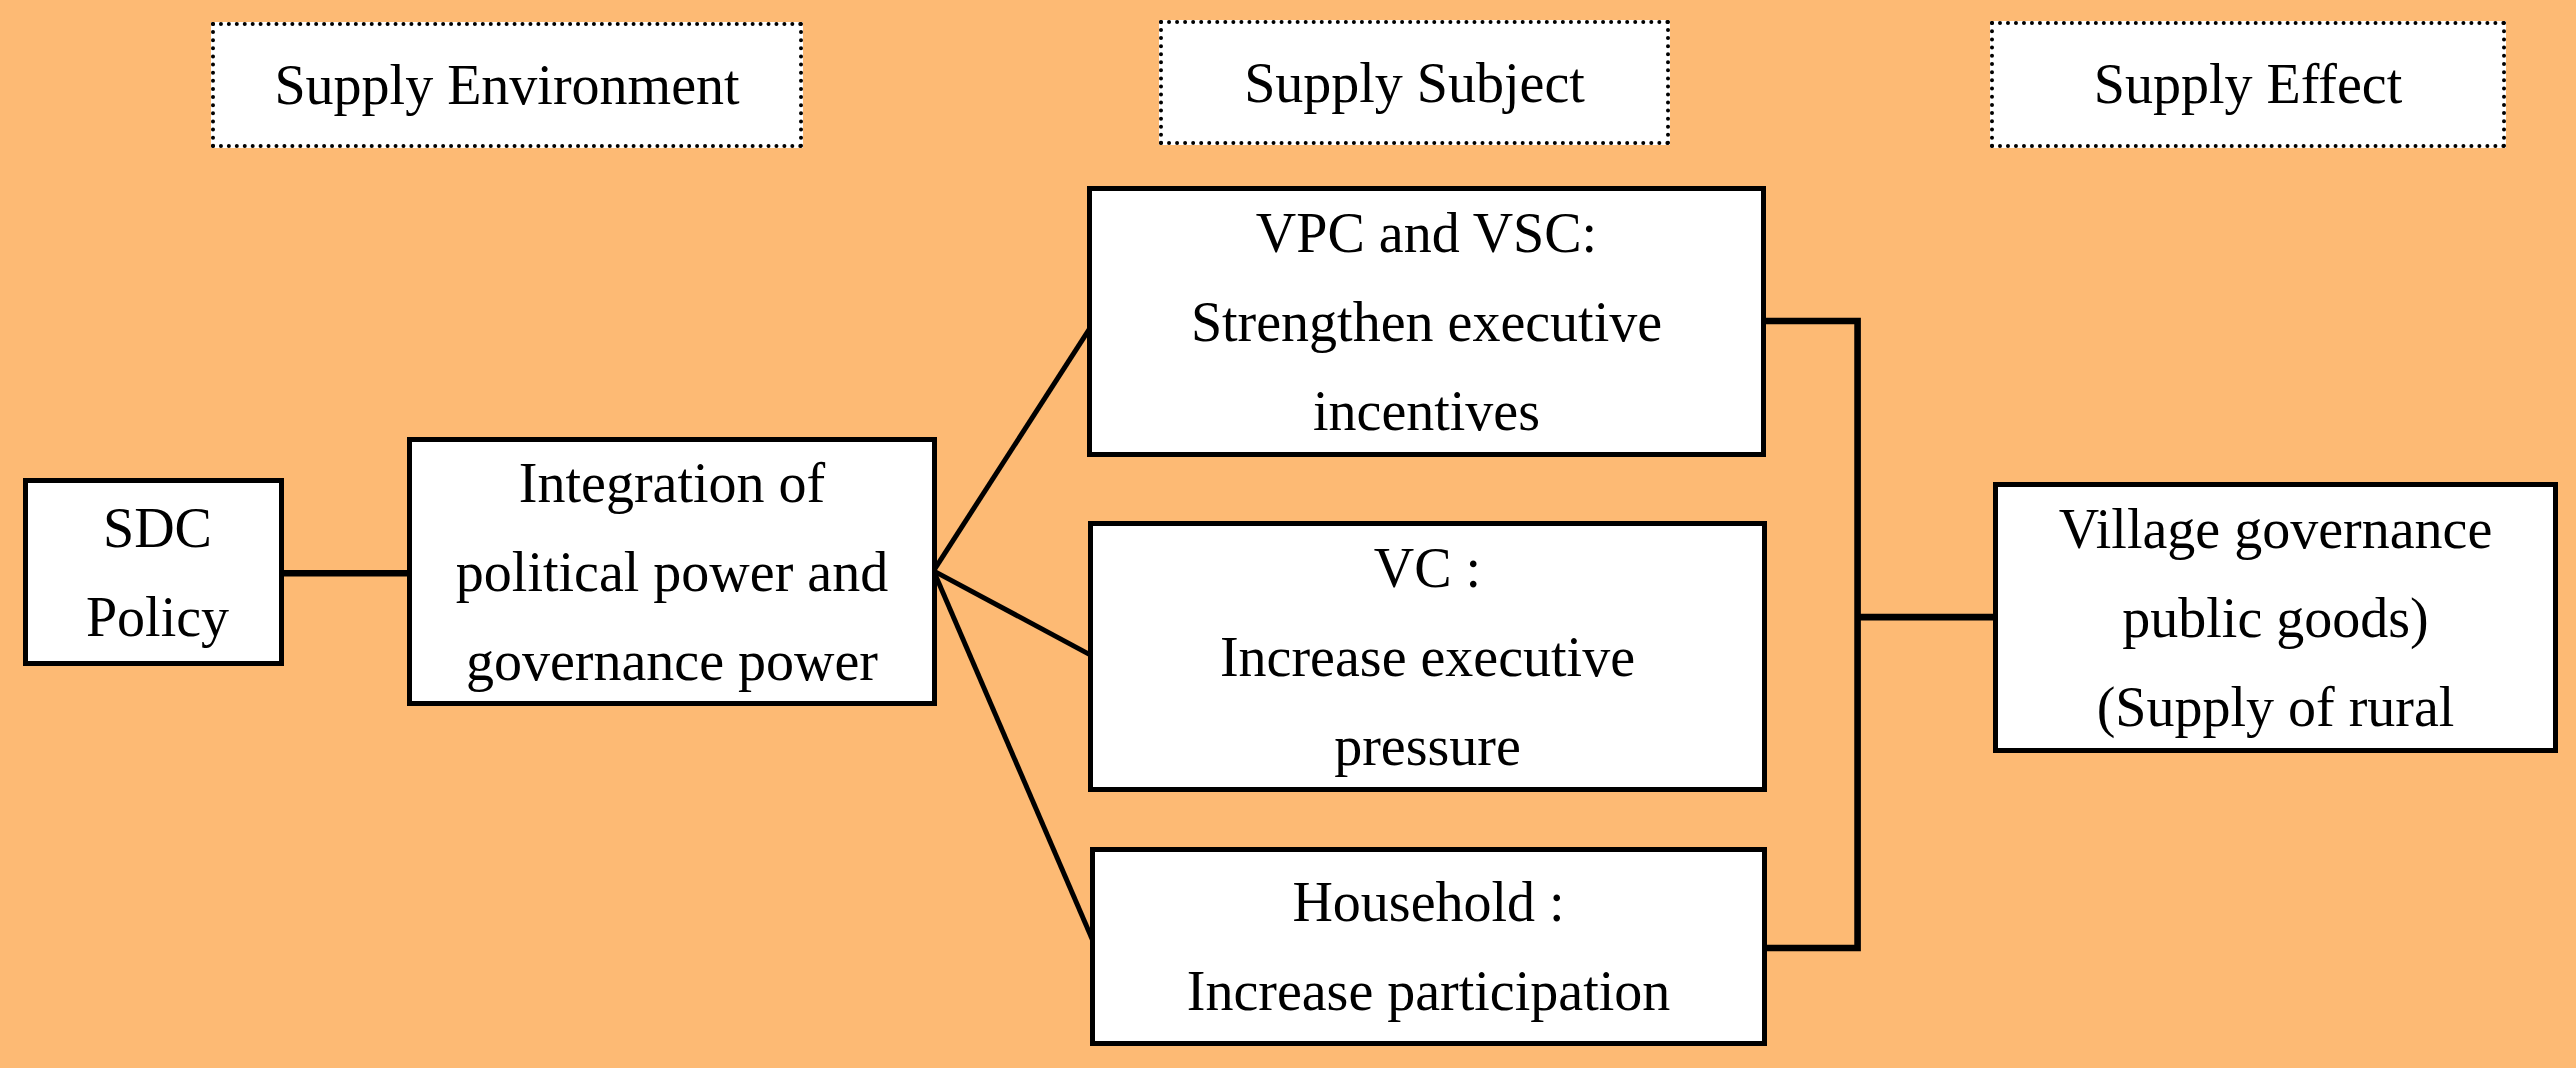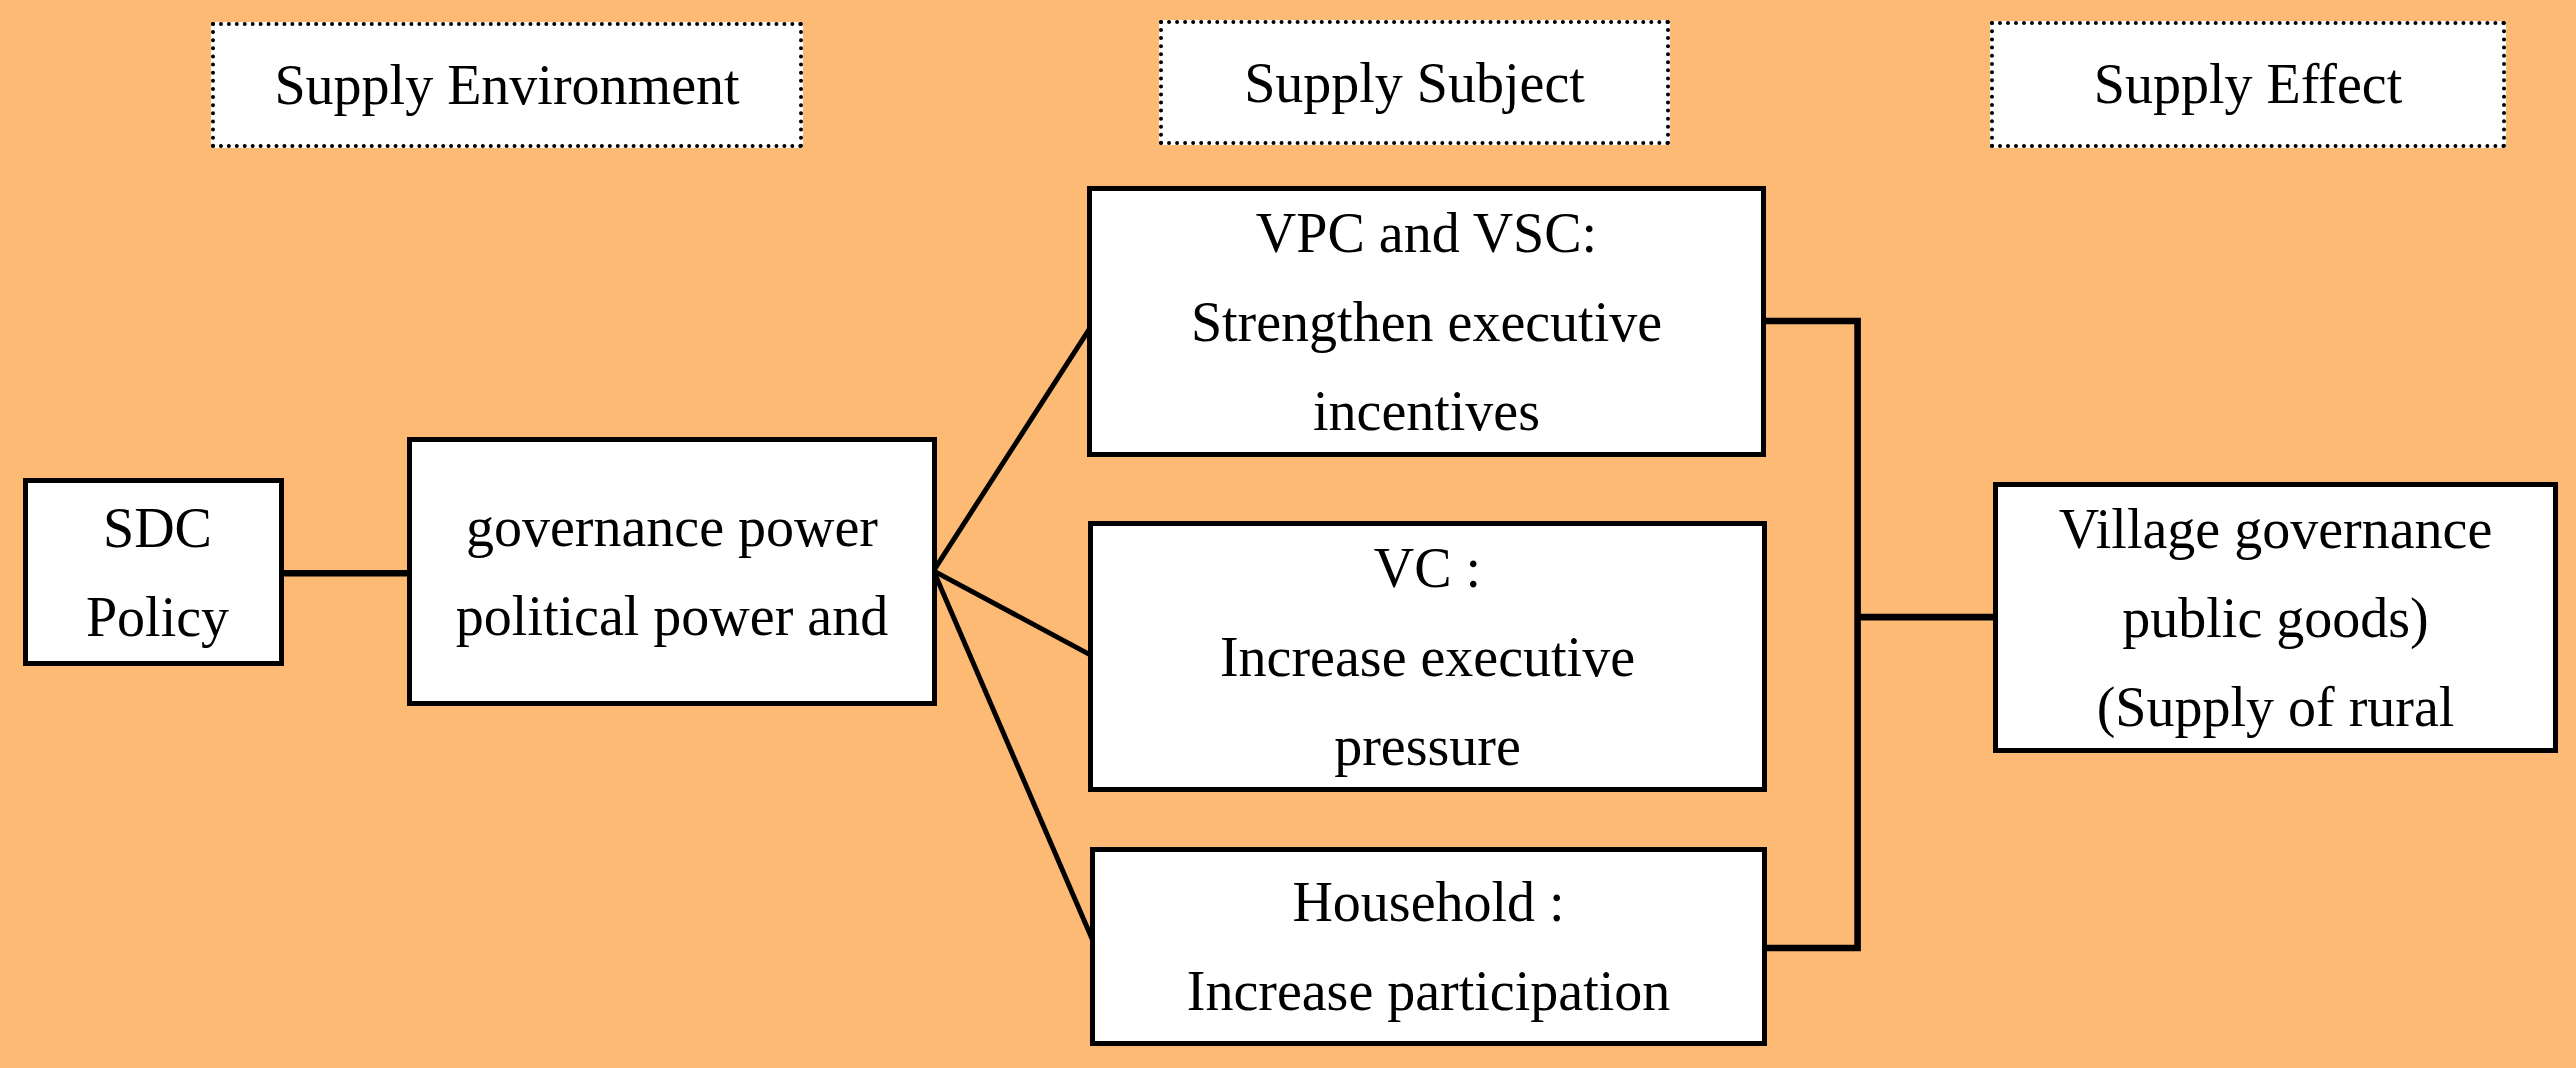--- a/index.html
+++ b/index.html
@@ -82,22 +82,23 @@
   <div class="node dotted" id="box-supply-effect">
     <span class="line">Supply Effect</span>
   </div>
 
   <div class="node solid" id="box-sdc">
     <span class="line">SDC</span>
     <span class="line">Policy</span>
   </div>
 
   <div class="node solid" id="box-integration">
+    <span class="line">Integration of</span>
+    <span class="line">political power and</span>
     <span class="line">governance power</span>
-    <span class="line">political power and</span>
   </div>
 
   <div class="node solid" id="box-vpc">
     <span class="line">VPC and VSC:</span>
     <span class="line">Strengthen executive</span>
     <span class="line">incentives</span>
   </div>
 
   <div class="node solid" id="box-household">
     <span class="line">Household :</span>

